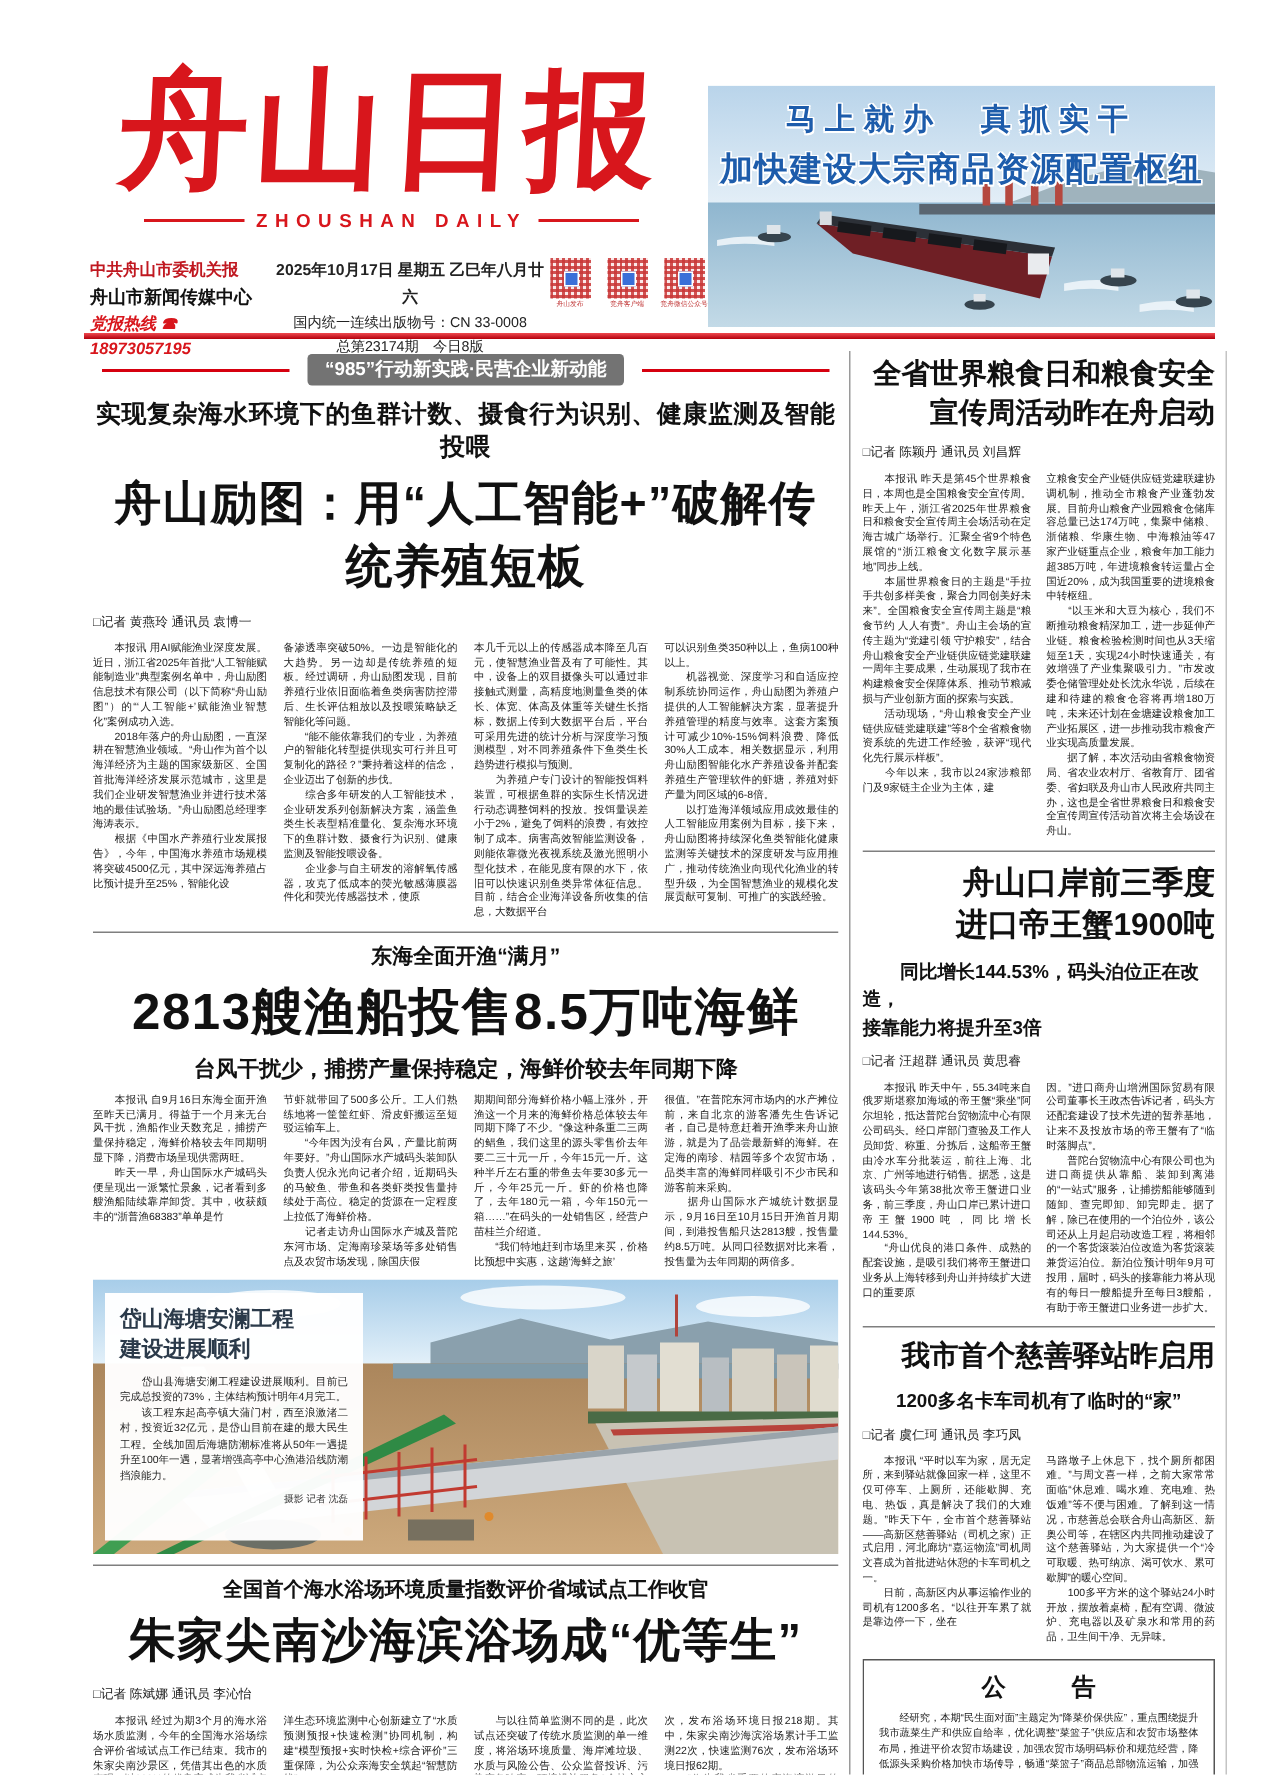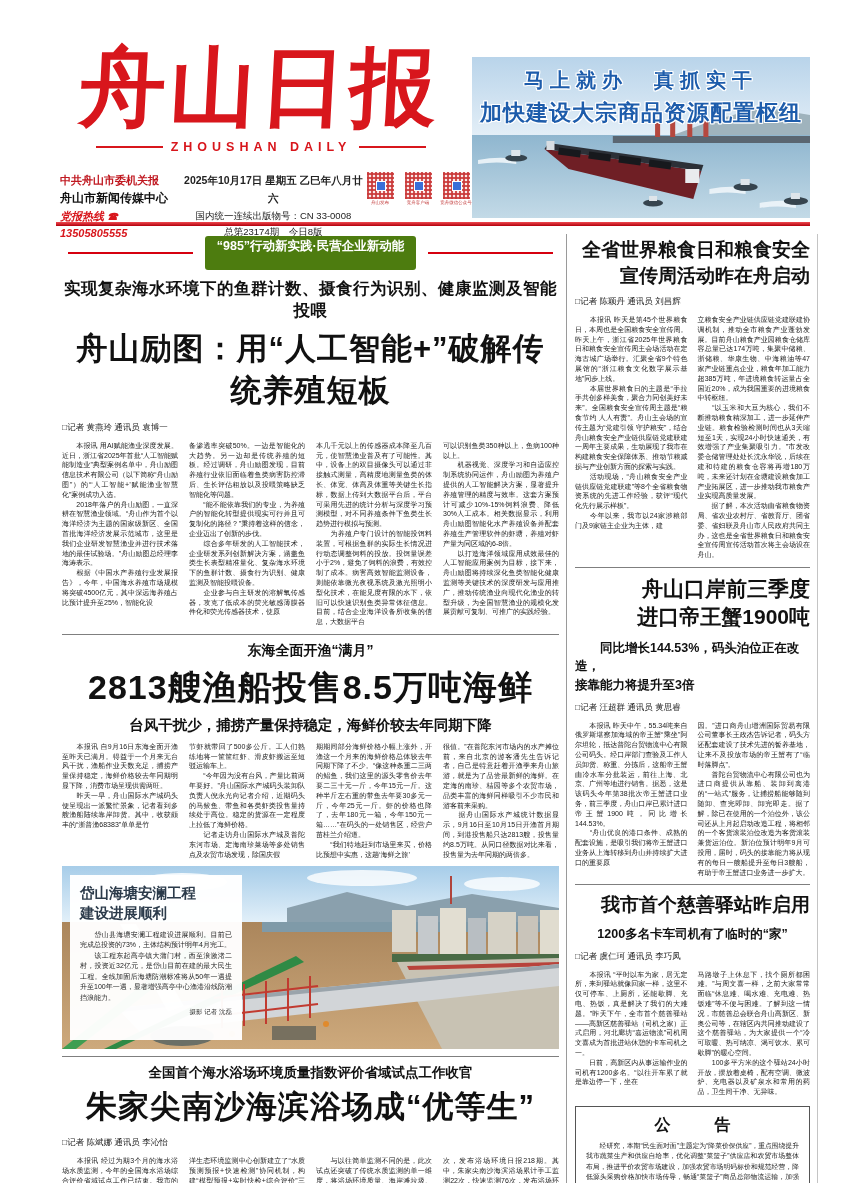--- a/index.html
+++ b/index.html
@@ -40,22 +40,22 @@
     background:linear-gradient(#ef4a50,#b2000c);}
   
   .col-left{position:absolute;left:62px;top:234px;width:497px;height:949px;overflow:hidden;}
   .v-div{position:absolute;left:566px;top:234px;width:1px;height:949px;background:#9a9a9a;}
   .v-edge{position:absolute;left:817px;top:234px;width:1px;height:949px;background:#c4c4c4;}
   .col-right{position:absolute;left:575px;top:234px;width:235px;height:949px;overflow:hidden;}
   .hr-div{border:none;border-top:1px solid #7f7f7f;margin:7px 0;}
   
   .a1-badge-row{display:flex;align-items:center;gap:12px;margin:2px 6px 8px;}
   .rule-red{flex:1;height:2px;background:#d6000f;}
-  .badge{background:#4d7c0f;color:#fff;font-size:12.5px;font-weight:700;
-    padding:2px 12px 15px;border-radius:3px;white-space:nowrap;}
+  .badge{background:#737373;color:#fff;font-size:12.5px;font-weight:700;
+    padding:2px 12px 2px;border-radius:3px;white-space:nowrap;}
   .a1-sub{text-align:center;font-size:16.5px;font-weight:700;margin:2px 0 6px;letter-spacing:.5px;}
   .a1-head{text-align:center;font-size:31px;font-weight:900;margin:0 0 9px;letter-spacing:1px;}
   .byline{font-size:8.5px;color:#222;margin:0 0 7px;white-space:pre-line;line-height:1.5;}
   .body4{display:flex;gap:11px;}
   .body4>div{flex:1;font-size:7px;line-height:1.4;text-align:justify;white-space:pre-line;color:#1a1a1a;}
   
   .a2-kicker{text-align:center;font-size:14px;font-weight:700;margin:3px 0 5px;}
   .a2-head{text-align:center;font-size:34px;font-weight:900;letter-spacing:1px;margin:0 0 5px;}
   .a2-sub{text-align:center;font-size:14.5px;font-weight:700;margin:0 0 7px;}
   
@@ -94,21 +94,21 @@
   <div class="en-row">
     <div class="rl"></div>
     <div class="en-text">ZHOUSHAN DAILY</div>
     <div class="rl"></div>
   </div>
 
   <div class="mast-info">
     <div class="mast-org">
       <div class="org1">中共舟山市委机关报</div>
       <div class="org2">舟山市新闻传媒中心</div>
-      <div class="org3">党报热线 ☎ 13505805555</div>
+      <div class="org3">党报热线 ☎ 18973057195</div>
     </div>
     <div class="mast-date">
       <div class="date1">2025年10月17日 星期五 乙巳年八月廿六</div>
       <div>国内统一连续出版物号：CN 33-0008</div>
       <div>总第23174期　今日8版</div>
     </div>
     <div class="mast-qrs">
       <div class="qr-item">
         <div class="qr"></div>
         <div class="qr-label">舟山发布</div>

